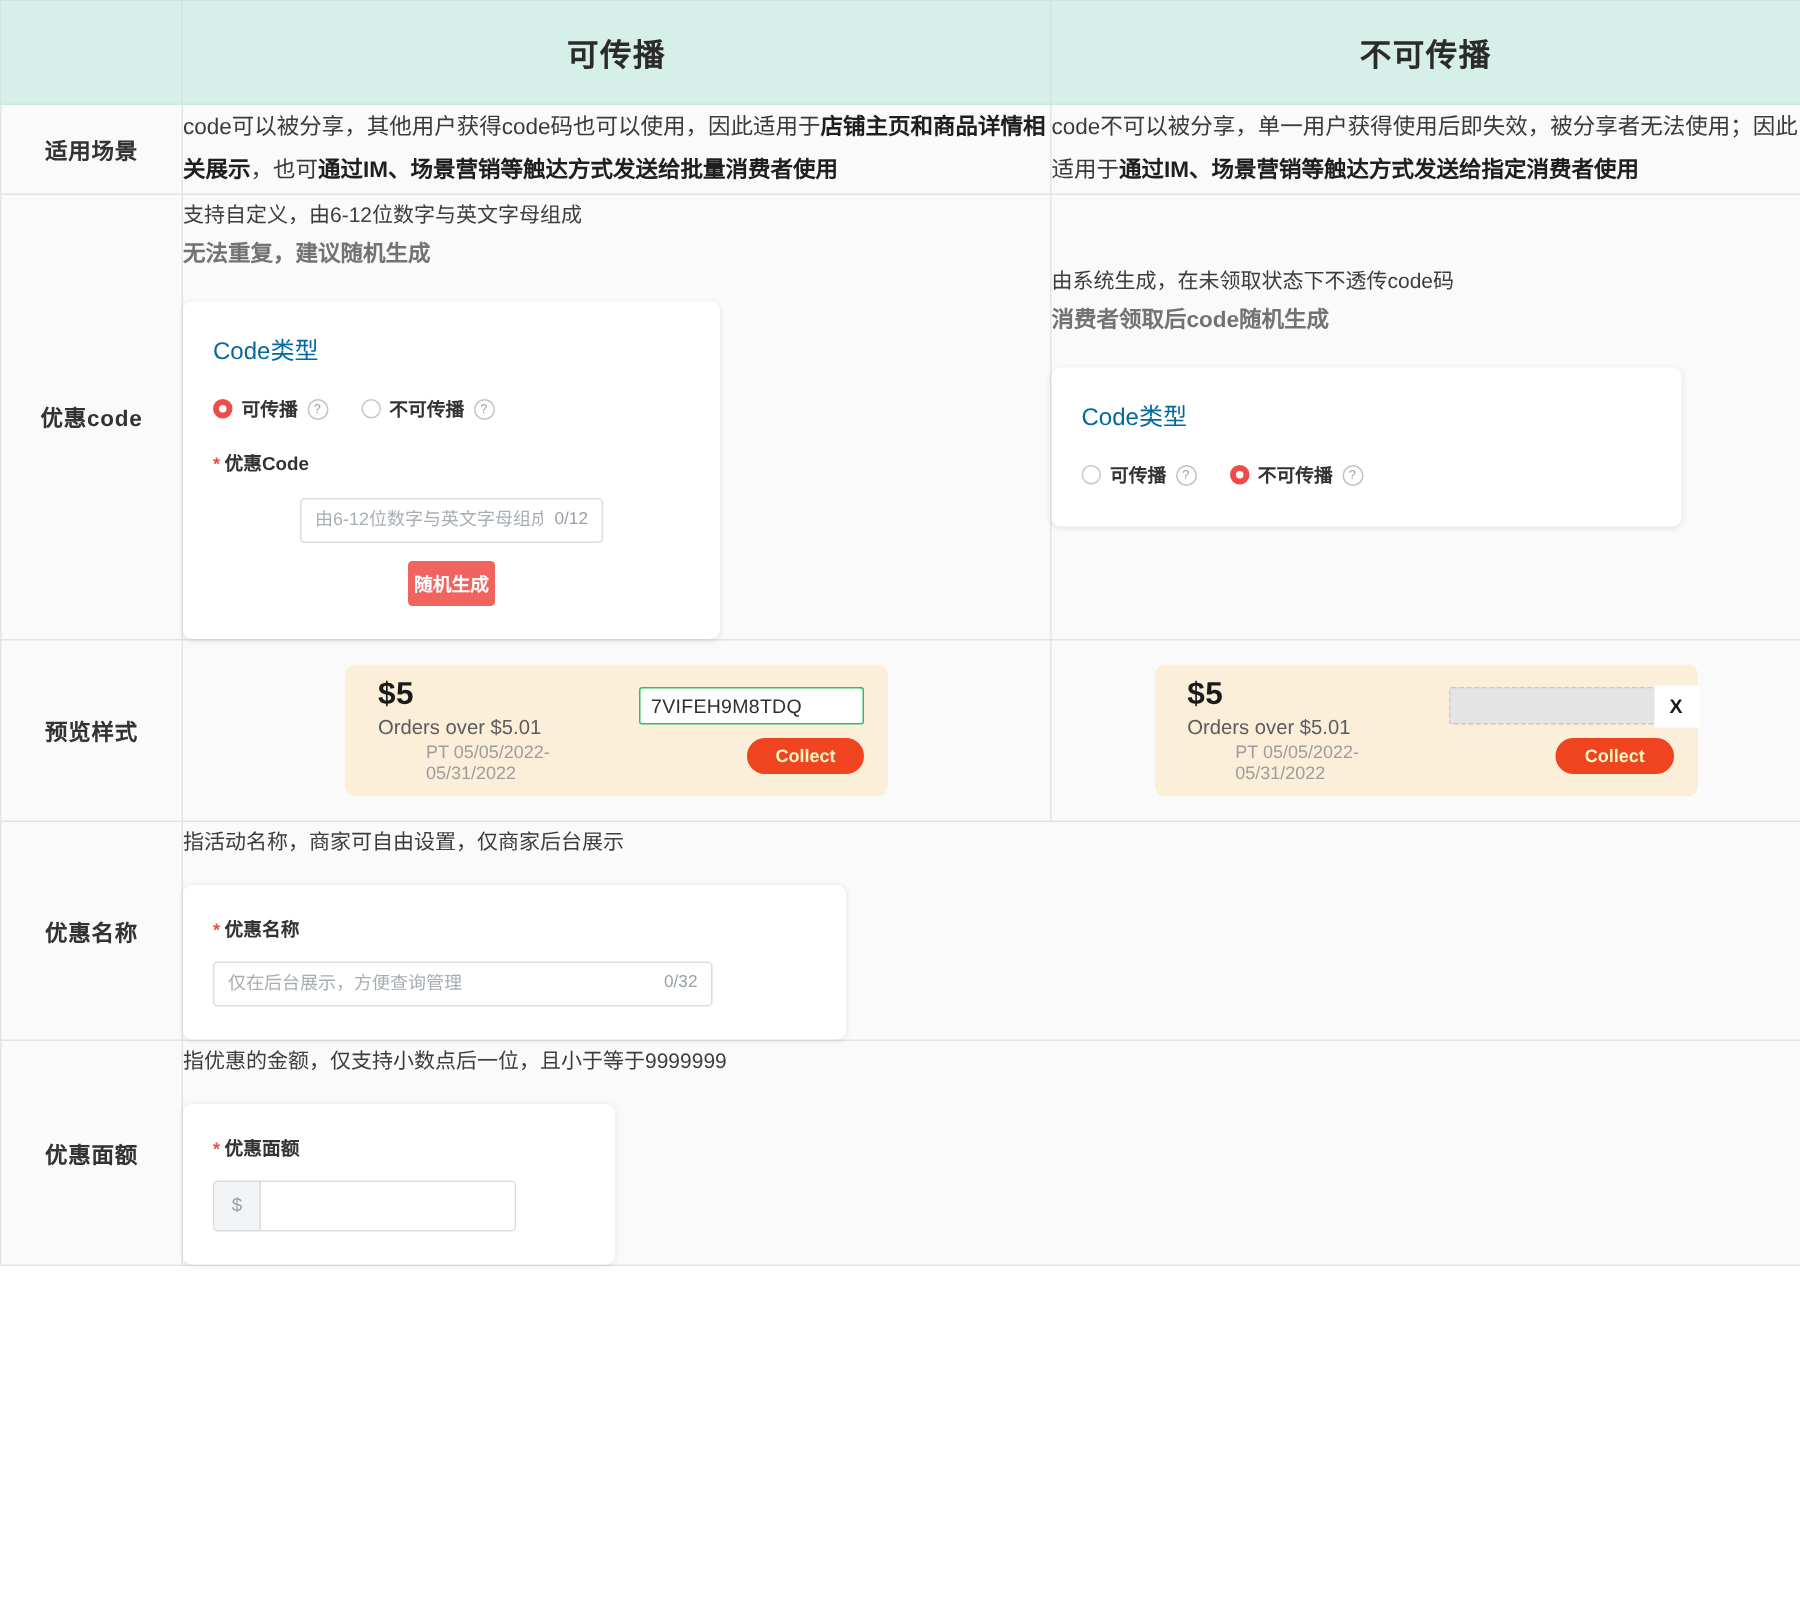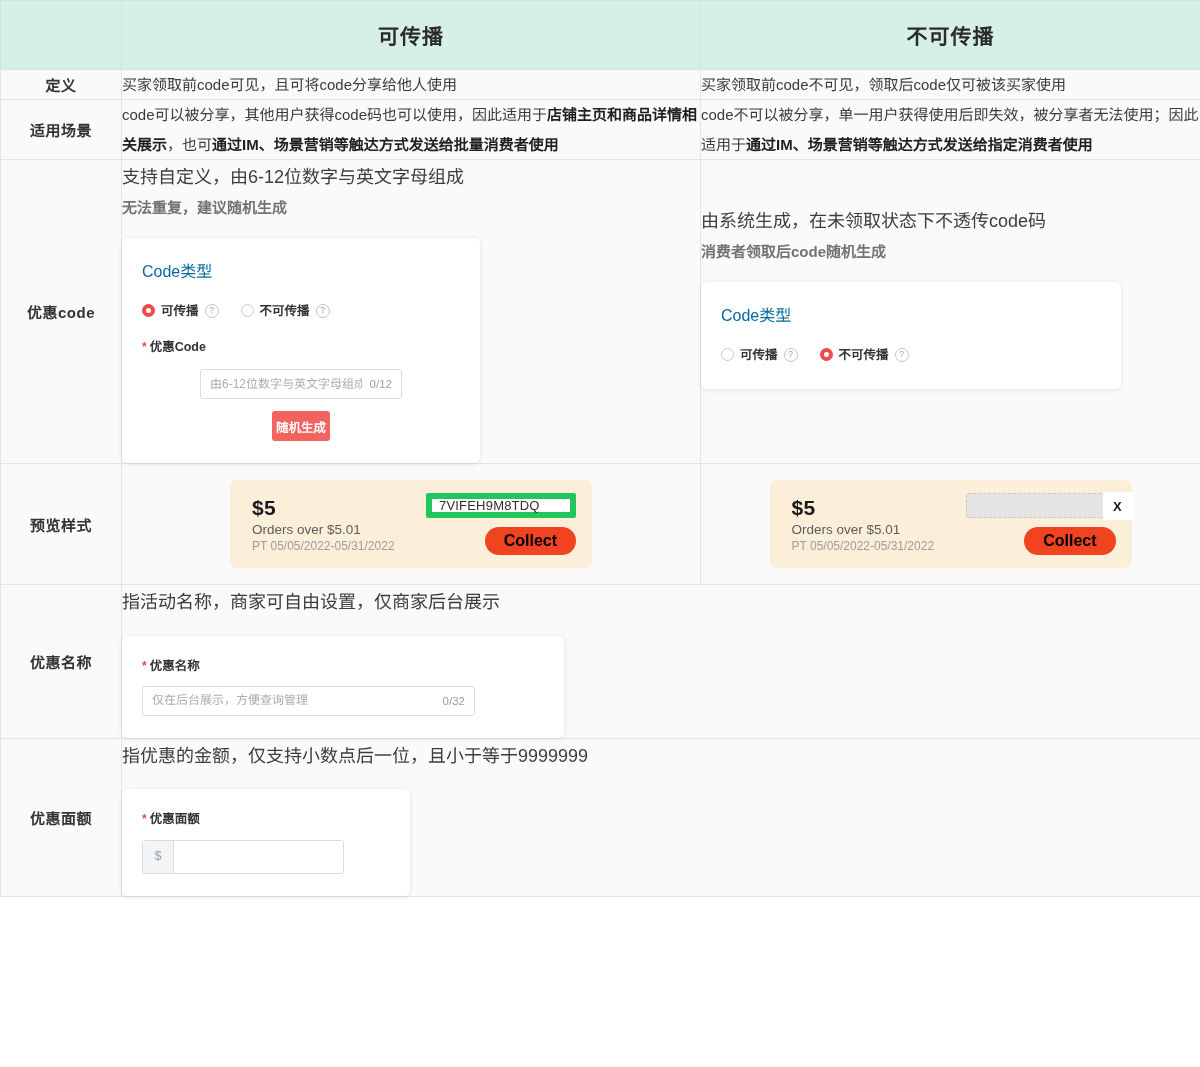--- a/index.html
+++ b/index.html
@@ -59,21 +59,21 @@
   
   .cell-pad {
     padding: 14px 14px 14px 14px;
     font-size: 15px;
     line-height: 1.95;
     color: #3b3b3b;
   }
   .cell-pad b { color: #1f1f1f; font-weight: bold; }
   .cell-top { vertical-align: top !important; }
 
-  .desc-line { font-size: 18px; color: #3d3d3d; line-height: 1.9; }
+  .desc-line { font-size: 14px; color: #3d3d3d; line-height: 1.9; }
   .desc-strong { font-size: 15px; color: #737373; font-weight: bold; line-height: 1.9; }
 
   
   .form-card {
     background: #ffffff;
     border-radius: 6px;
     box-shadow: 0 1px 5px rgba(0,0,0,.10);
     padding: 18px 20px 22px 20px;
     margin-top: 16px;
     display: inline-block;
@@ -152,26 +152,26 @@
     height: 88px;
     display: flex;
     align-items: center;
     padding: 0 16px 0 22px;
     box-sizing: border-box;
     justify-content: space-between;
   }
   .coupon-left { display: flex; flex-direction: column; justify-content: center; gap: 2px; }
   .cp-amount { font-size: 21px; font-weight: bold; color: #1a1a1a; letter-spacing: .3px; }
   .cp-cond { font-size: 13.5px; color: #5c5c5c; }
-  .cp-date { font-size: 12px; color: #9d9d9d; }
+  .cp-date { font-size: 12px; color: #9d9d9d; margin-left: 32px; }
   .coupon-right { display: flex; flex-direction: column; align-items: flex-end; gap: 9px; }
 
   .code-box {
     width: 150px; height: 25px; background: #fff;
-    border: 6px solid #22c55e; border-radius: 2px;
+    border: 1px solid #22c55e; border-radius: 2px;
     display: flex; align-items: center; padding: 0 7px;
     box-sizing: border-box;
     font-size: 13px; color: #2f2f2f; letter-spacing: .2px;
   }
   .code-box.masked {
     background: #e4e4e4;
     border: 1px dashed #cfc8c0;
     position: relative;
   }
   .masked-x {
@@ -183,22 +183,22 @@
   .cursor-arrow {
     position: absolute; right: -5px; top: 1px;
     width: 0; height: 0;
     border-left: 11px solid #9c9c9c;
     border-top: 6px solid transparent;
     border-bottom: 12px solid transparent;
     transform: rotate(-12deg);
   }
 
   .btn-collect {
-    background: #f0431f; color: #000000;
-    font-size: 16px; font-weight: bold;
+    background: #f0431f; color: #fef9c3;
+    font-size: 12px; font-weight: bold;
     border-radius: 14px; padding: 5px 19px;
     border: none; cursor: pointer;
     font-family: "Liberation Sans", sans-serif;
   }
 </style>
 </head>
 <body>
 
 <table class="cmp-table">
   <colgroup>
@@ -211,29 +211,20 @@
     <tr class="head-row">
       <td class="head-blank"></td>
       <td>
         <div class="head-title">可传播</div>
       </td>
       <td>
         <div class="head-title">不可传播</div>
       </td>
     </tr>
 
-    <tr>
-      <td class="rowlabel">定义</td>
-      <td class="cell-pad">
-        <span>买家领取前code可见，且可将code分享给他人使用</span>
-      </td>
-      <td class="cell-pad">
-        <span>买家领取前code不可见，领取后code仅可被该买家使用</span>
-      </td>
-    </tr>
 
     <tr>
       <td class="rowlabel">适用场景</td>
       <td class="cell-pad">
         <span>code可以被分享，其他用户获得code码也可以使用，因此适用于</span><b>店铺主页和商品详情相关展示</b><span>，也可</span><b>通过IM、场景营销等触达方式发送给批量消费者使用</b>
       </td>
       <td class="cell-pad">
         <span>code不可以被分享，单一用户获得使用后即失效，被分享者无法使用；因此适用于</span><b>通过IM、场景营销等触达方式发送给指定消费者使用</b>
       </td>
     </tr>

